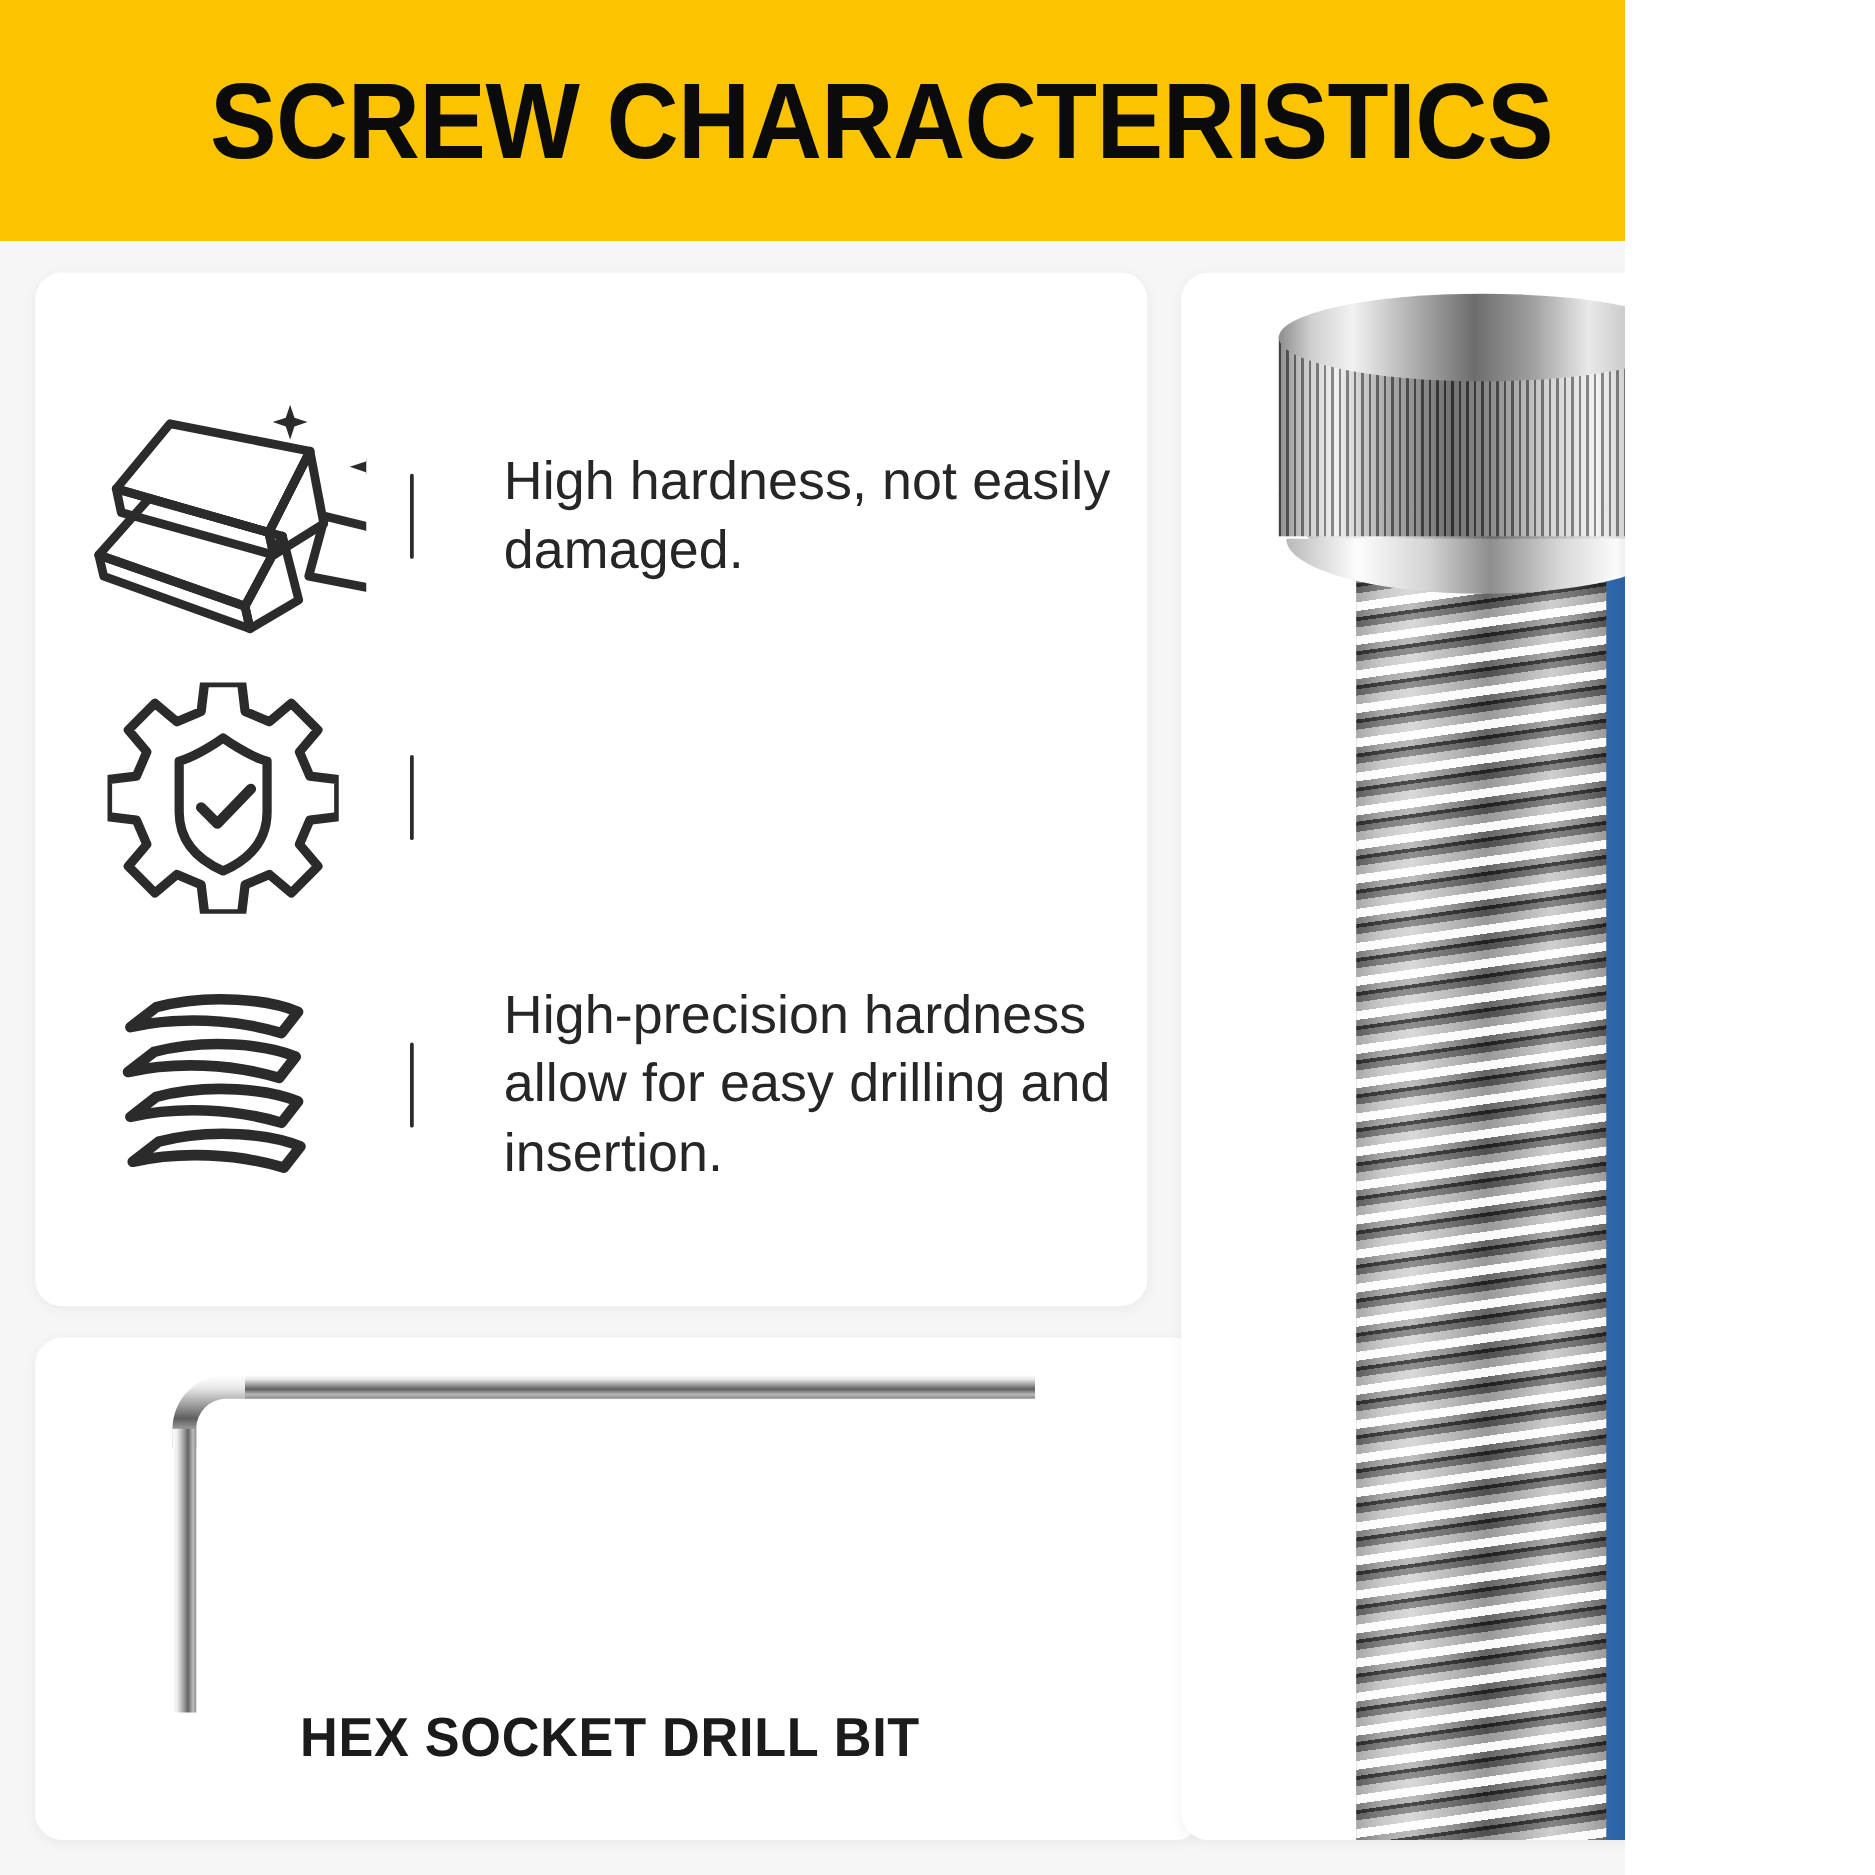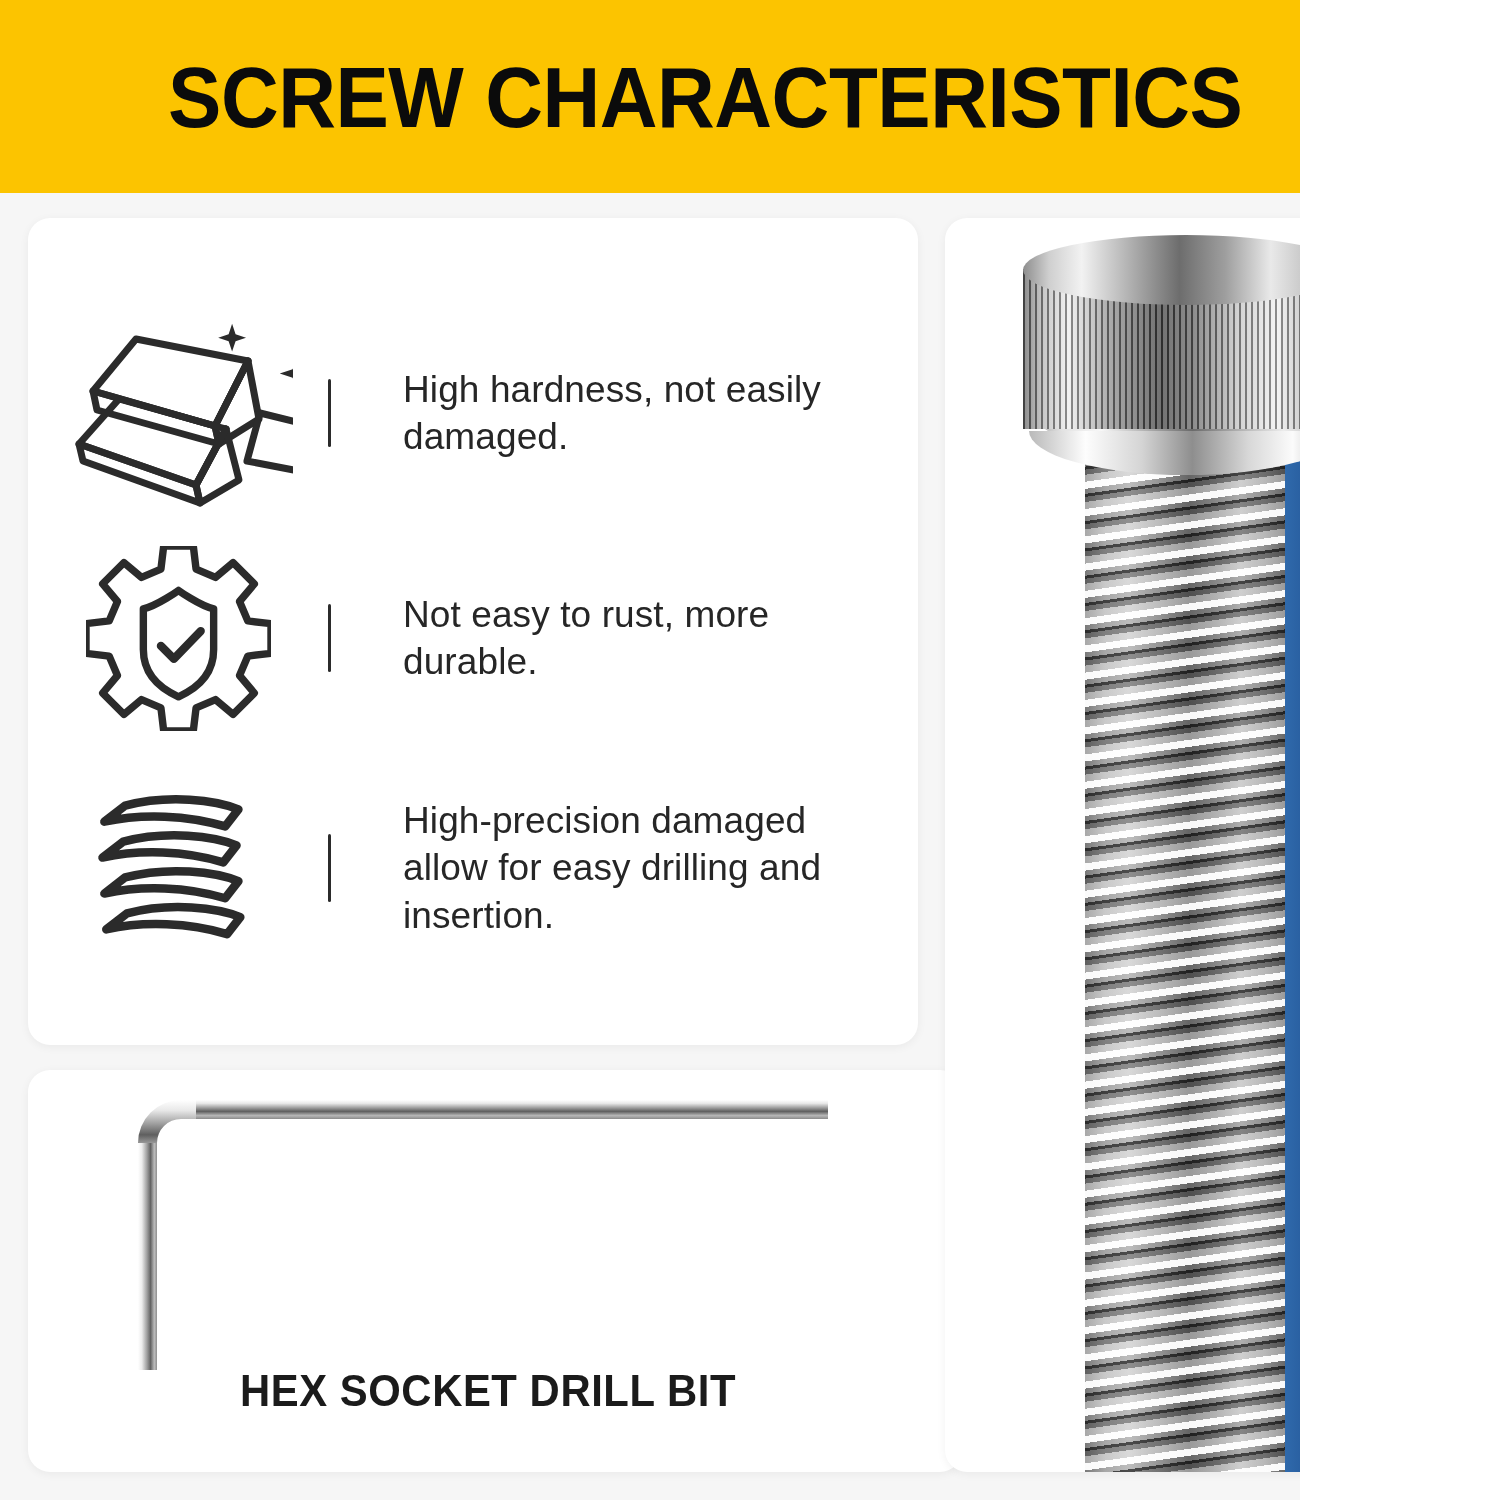--- a/index.html
+++ b/index.html
@@ -109,21 +109,21 @@
     height: 68px;
     background: #2b2b2b;
     border-radius: 2px;
     flex: 0 0 3px;
     margin-right: 0px;
   }
   .feature-text {
     flex: 1;
     padding-left: 72px;
     padding-right: 20px;
-    font-size: 37px;
+    font-size: 43px;
     line-height: 1.28;
     color: #262626;
     letter-spacing: 0.1px;
   }
 
   
   #hexkey-wrap {
     position: absolute;
     left: 0; top: 0;
     width: 890px; height: 402px;
@@ -298,34 +298,33 @@
                    L166 70 L175 91 L200 94 L200 126 L175 129 L166 150
                    L182 169 L159 192 L140 176 L119 185 L116 210 L84 210
                    L81 185 L60 176 L41 192 L18 169 L34 150 L25 129
                    L0 126 L0 94 L25 91 L34 70 L18 51 L41 28 L60 44 L81 35 Z" transform="translate(0,-10) scale(1.0)"></path>
           <path d="M100 48 C100 48 78 64 62 68 L62 112 C62 140 82 155 100 163
                    C118 155 138 140 138 112 L138 68 C122 64 100 48 100 48 Z"></path>
           <path d="M81 108 L95 122 L124 92" stroke-width="9"></path>
         </svg>
       </div>
       <div class="feature-divider"></div>
-      <div class="feature-text">Not easy to rust, more durable.</div>
     </div>
 
     <div class="feature-row" id="feature-row-2">
       <div class="feature-icon">
         <svg class="icon-svg" width="190" height="170" viewBox="0 0 200 180" fill="none" stroke="#2b2b2b" stroke-width="9" stroke-linejoin="round" stroke-linecap="round">
           <path d="M22 41 L44 24 C90 12 140 18 164 28 L150 46 C110 34 62 32 22 41 Z"></path>
           <path d="M20 79 L42 62 C88 50 138 56 162 66 L148 84 C108 72 60 70 20 79 Z"></path>
           <path d="M22 117 L44 100 C90 88 140 94 164 104 L150 122 C110 110 62 108 22 117 Z"></path>
           <path d="M24 155 L46 138 C92 126 142 132 166 142 L152 160 C112 148 64 146 24 155 Z"></path>
         </svg>
       </div>
       <div class="feature-divider"></div>
-      <div class="feature-text">High-precision damaged allow for easy drilling and insertion.</div>
+      <div class="feature-text">High-precision hardness allow for easy drilling and insertion.</div>
     </div>
 
   </div>
 
   <div class="card" id="hexbit-card">
     <div id="hexkey-wrap">
       <svg class="icon-svg" width="890" height="402" viewBox="0 0 890 402" fill="none">
         <defs>
           <linearGradient id="hkHoriz" x1="0" y1="0" x2="0" y2="1">
             <stop offset="0%" stop-color="#ffffff"></stop>

